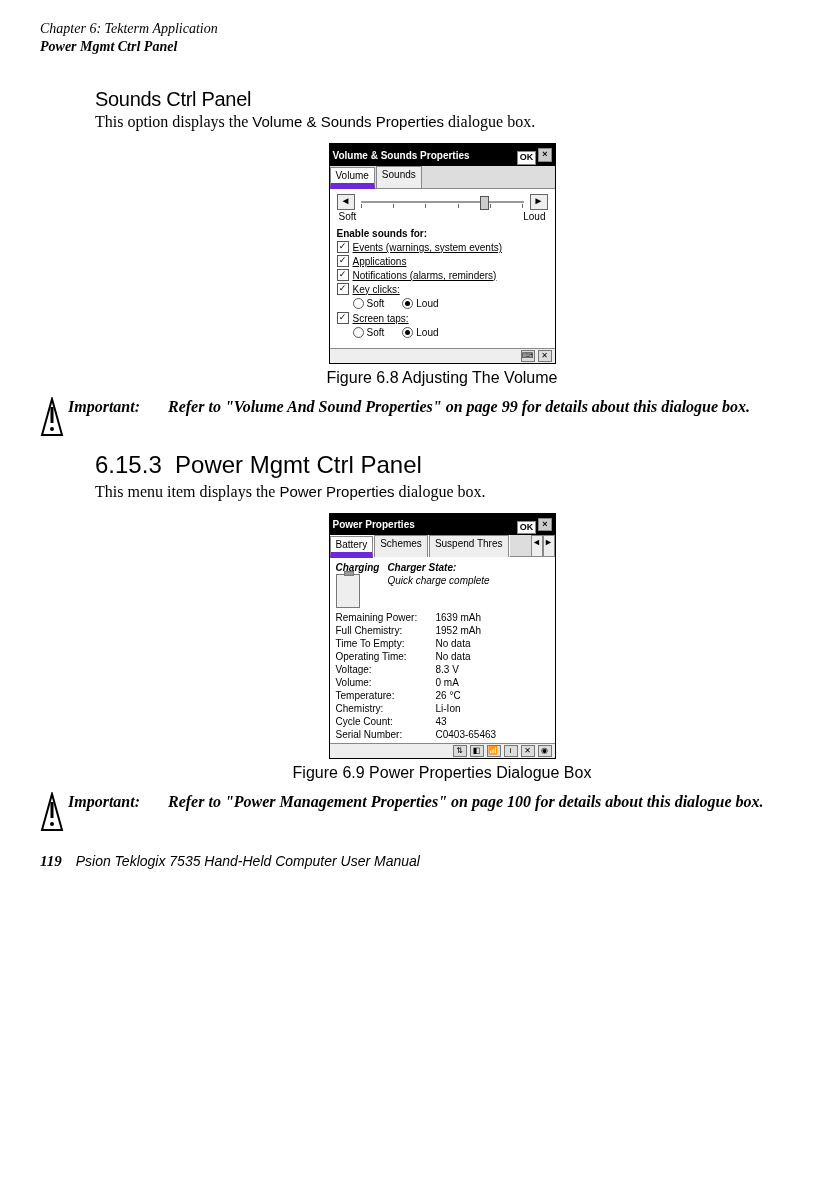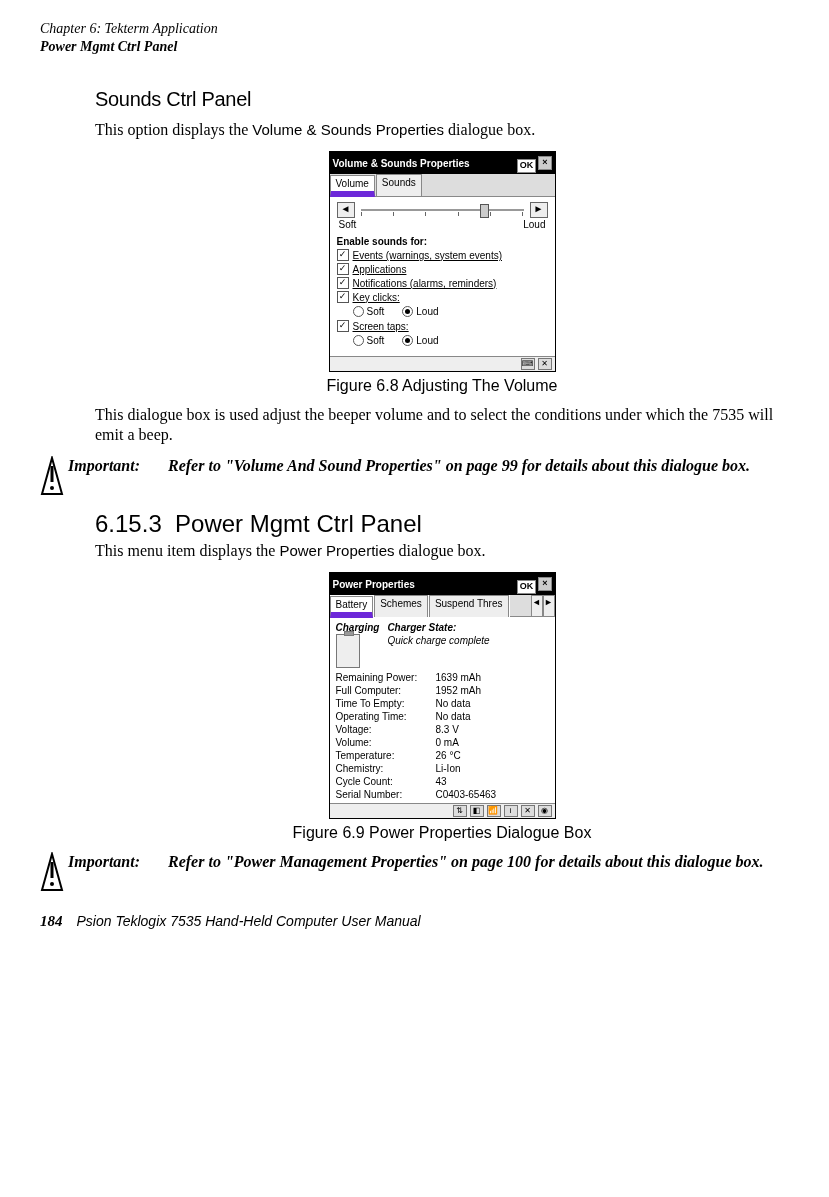--- a/index.html
+++ b/index.html
@@ -7,21 +7,21 @@
     font-size: 15px;
     color: #000;
     background: #fff;
     margin: 0;
     padding: 20px 40px 20px 40px;
     width: 749px;
     line-height: 1.3;
   }
   .header-chapter { font-style: italic; font-size: 14px; }
   .header-section { font-style: italic; font-weight: bold; font-size: 14px; margin-bottom: 30px; }
-  .cond-heading { font-family: "Arial Narrow", Arial, sans-serif; font-size: 20px; letter-spacing: -0.3px; margin-bottom: 8px; font-weight: 500; }
+  .cond-heading { font-family: "Arial Narrow", Arial, sans-serif; font-size: 20px; letter-spacing: -0.3px; margin-bottom: 0; font-weight: 500; }
   .body-text { font-size: 16px; margin-bottom: 10px; }
   .ui-label { font-family: "Arial Narrow", Arial, sans-serif; font-size: 15px; }
   .figure-wrap { text-align: center; margin: 8px 0 4px 0; }
   .figure-caption { font-family: "Arial Narrow", Arial, sans-serif; font-size: 16px; text-align: center; margin-bottom: 8px; }
   .important-row { display: flex; align-items: flex-start; margin: 6px 0 12px 0; }
   .important-icon { flex: 0 0 28px; }
   .important-label { font-weight: bold; font-style: italic; font-size: 16px; flex: 0 0 100px; }
   .important-text { font-weight: bold; font-style: italic; font-size: 16px; flex: 1; }
   .section-num-heading { font-family: "Arial Narrow", Arial, sans-serif; font-size: 24px; margin: 4px 0 2px 0; font-weight: 500; }
   .footer { display: flex; align-items: baseline; margin-top: 20px; }
@@ -186,21 +186,20 @@
       </div>
       <div class="dlg-statusbar">
         <div class="sb-icon">⌨</div>
         <div class="sb-icon">✕</div>
       </div>
     </div>
   </div>
 
   <div class="figure-caption">Figure 6.8 Adjusting The Volume</div>
 
-  <div class="body-text">This dialogue box is used adjust the beeper volume and to select the conditions under which the 7535 will emit a beep.</div>
 </div>
 
 <div class="important-row">
   <div class="important-icon">
     <svg class="warn-svg" width="24" height="40" viewBox="0 0 24 40">
         <polygon points="12,2 22,38 2,38" fill="none" stroke="#000" stroke-width="2"></polygon>
         <rect x="10.5" y="10" width="3" height="16" fill="#000"></rect>
         <circle cx="12" cy="32" r="2" fill="#000"></circle>
       </svg>
   </div>
@@ -245,21 +244,21 @@
             <div class="dlg-bold">Charger State:</div>
             <div>Quick charge complete</div>
           </div>
         </div>
         <div class="stat-table">
           <div class="stat-row">
               <div class="stat-k">Remaining Power:</div>
               <div class="stat-v">1639 mAh</div>
             </div>
           <div class="stat-row">
-              <div class="stat-k">Full Computer:</div>
+              <div class="stat-k">Full Chemistry:</div>
               <div class="stat-v">1952 mAh</div>
             </div>
           <div class="stat-row">
               <div class="stat-k">Time To Empty:</div>
               <div class="stat-v">No data</div>
             </div>
           <div class="stat-row">
               <div class="stat-k">Operating Time:</div>
               <div class="stat-v">No data</div>
             </div>
@@ -309,15 +308,15 @@
         <polygon points="12,2 22,38 2,38" fill="none" stroke="#000" stroke-width="2"></polygon>
         <rect x="10.5" y="10" width="3" height="16" fill="#000"></rect>
         <circle cx="12" cy="32" r="2" fill="#000"></circle>
       </svg>
   </div>
   <div class="important-label">Important:</div>
   <div class="important-text">Refer to "Power Management Properties" on page 100 for details about this dialogue box.</div>
 </div>
 
 <div class="footer">
-  <span class="page-num">184</span>
+  <span class="page-num">119</span>
   <span class="footer-text">Psion Teklogix 7535 Hand-Held Computer User Manual</span>
 </div>
 
 </body></html>

